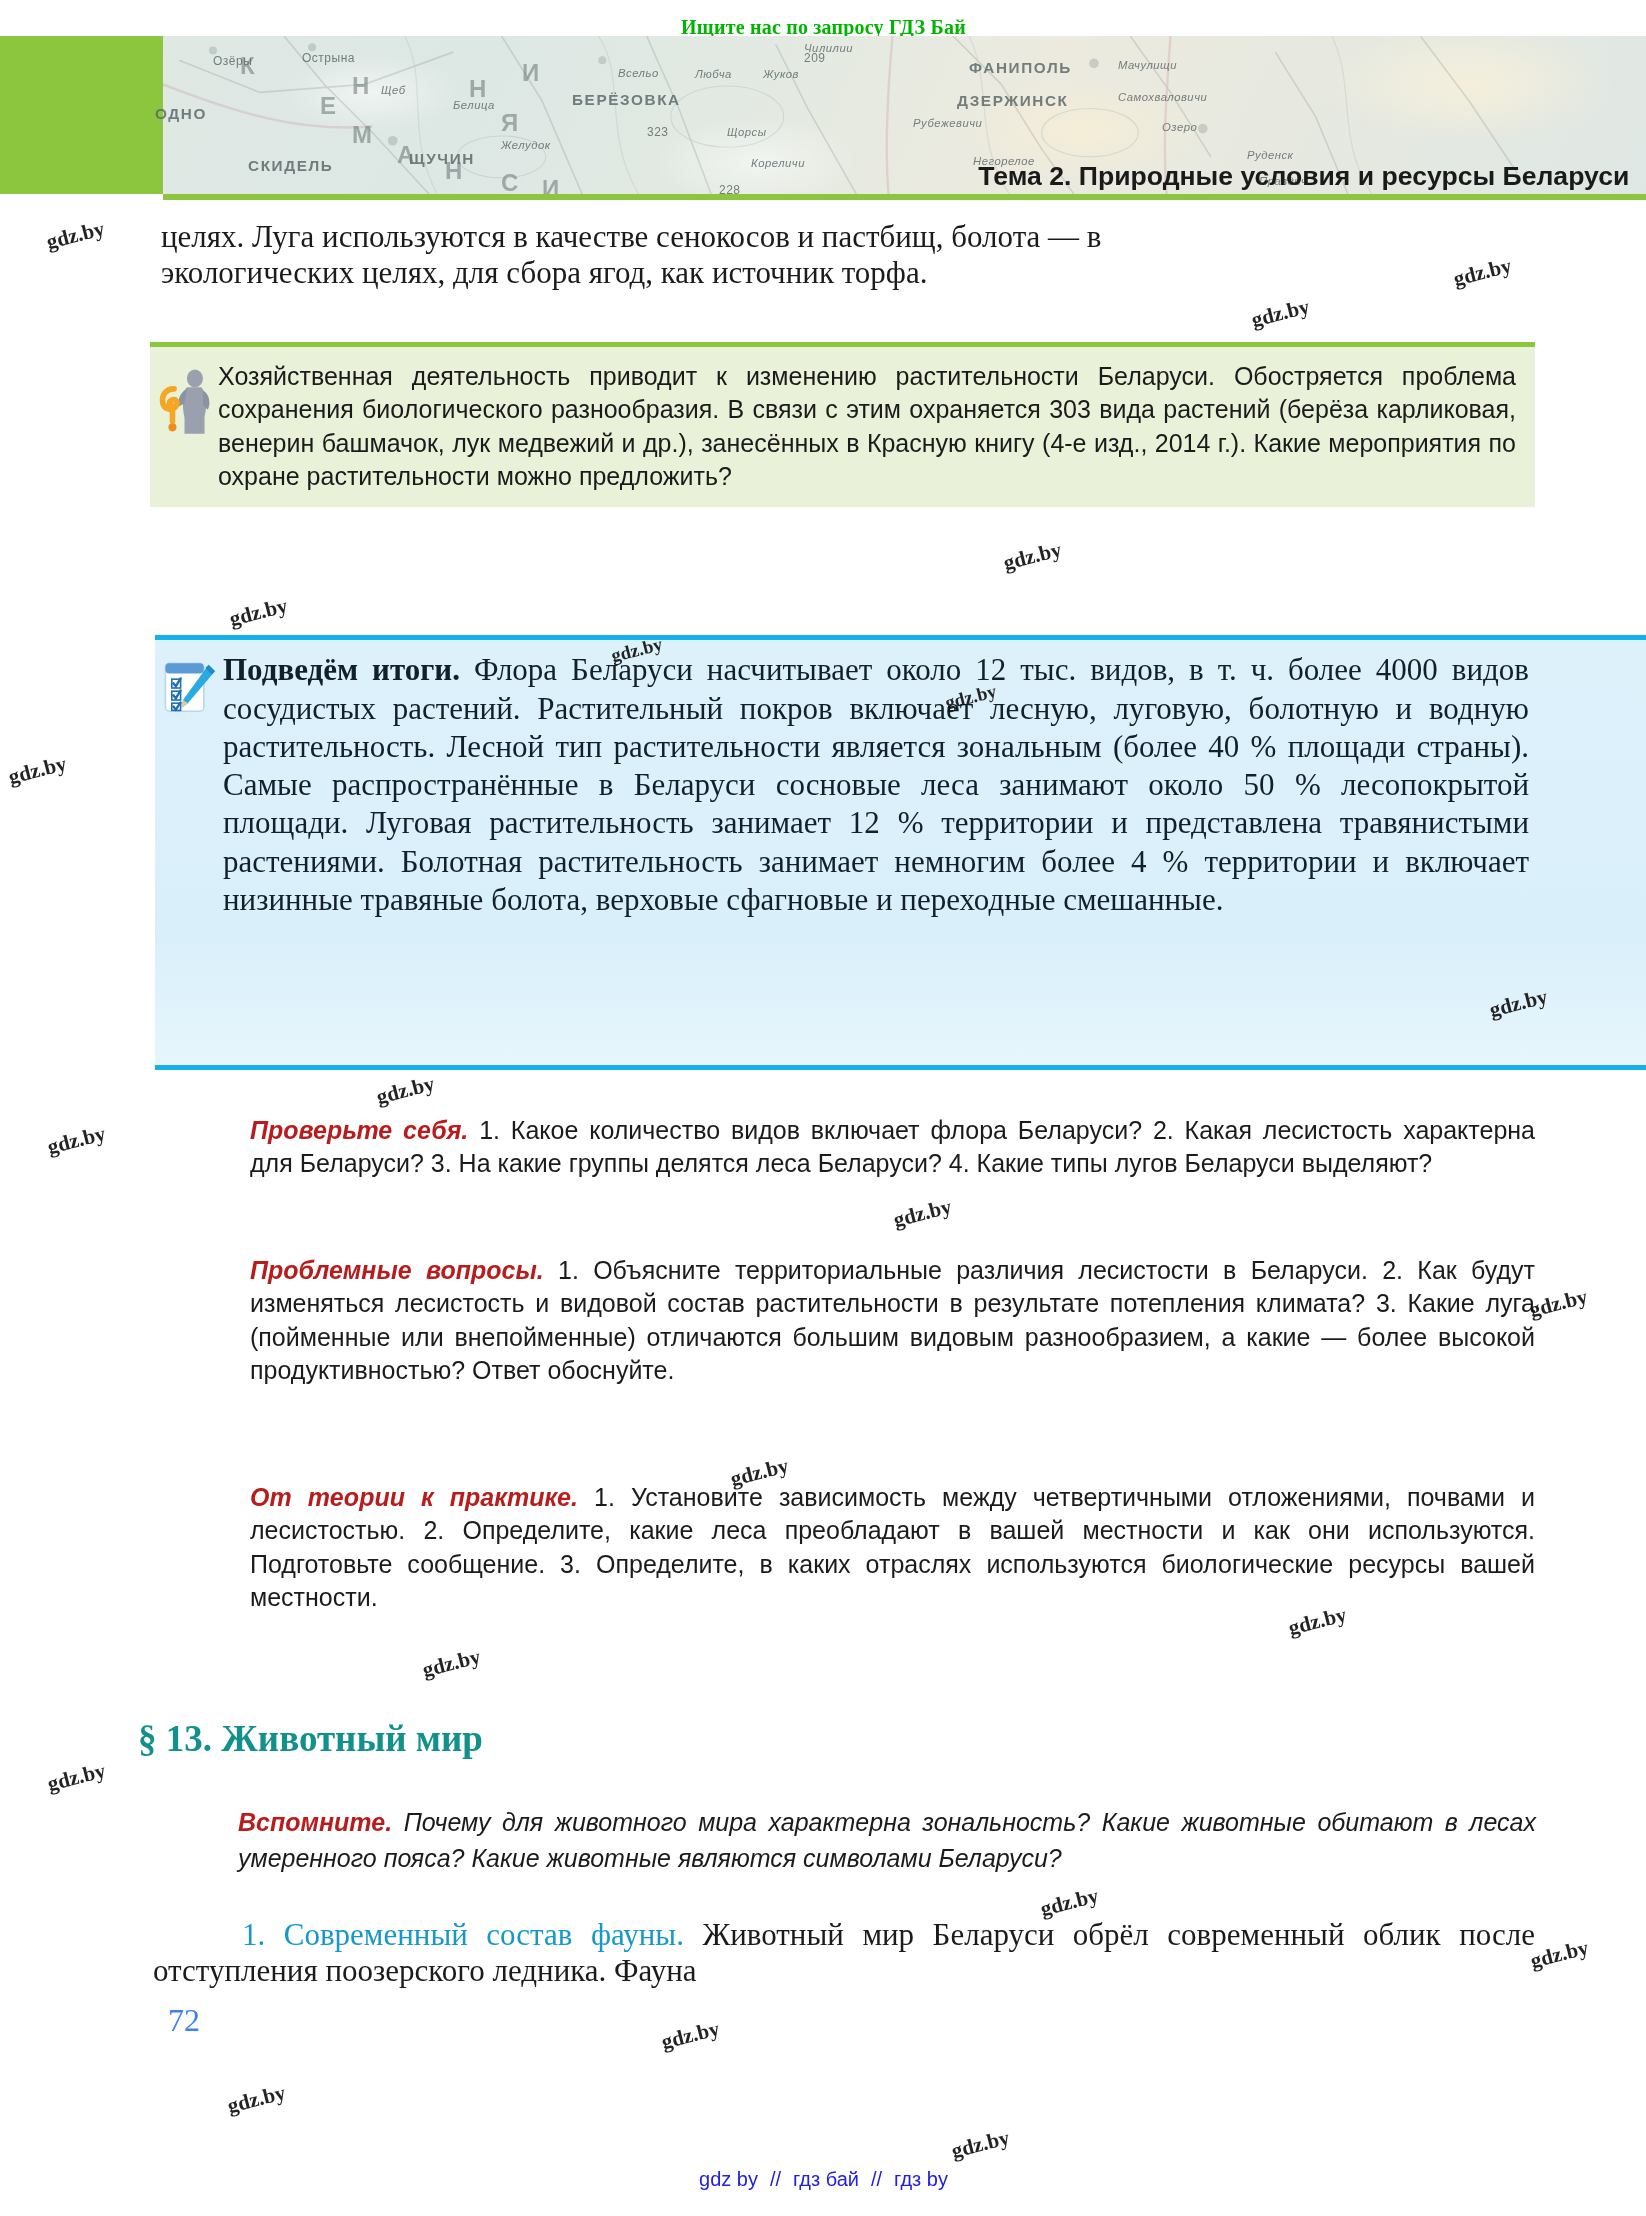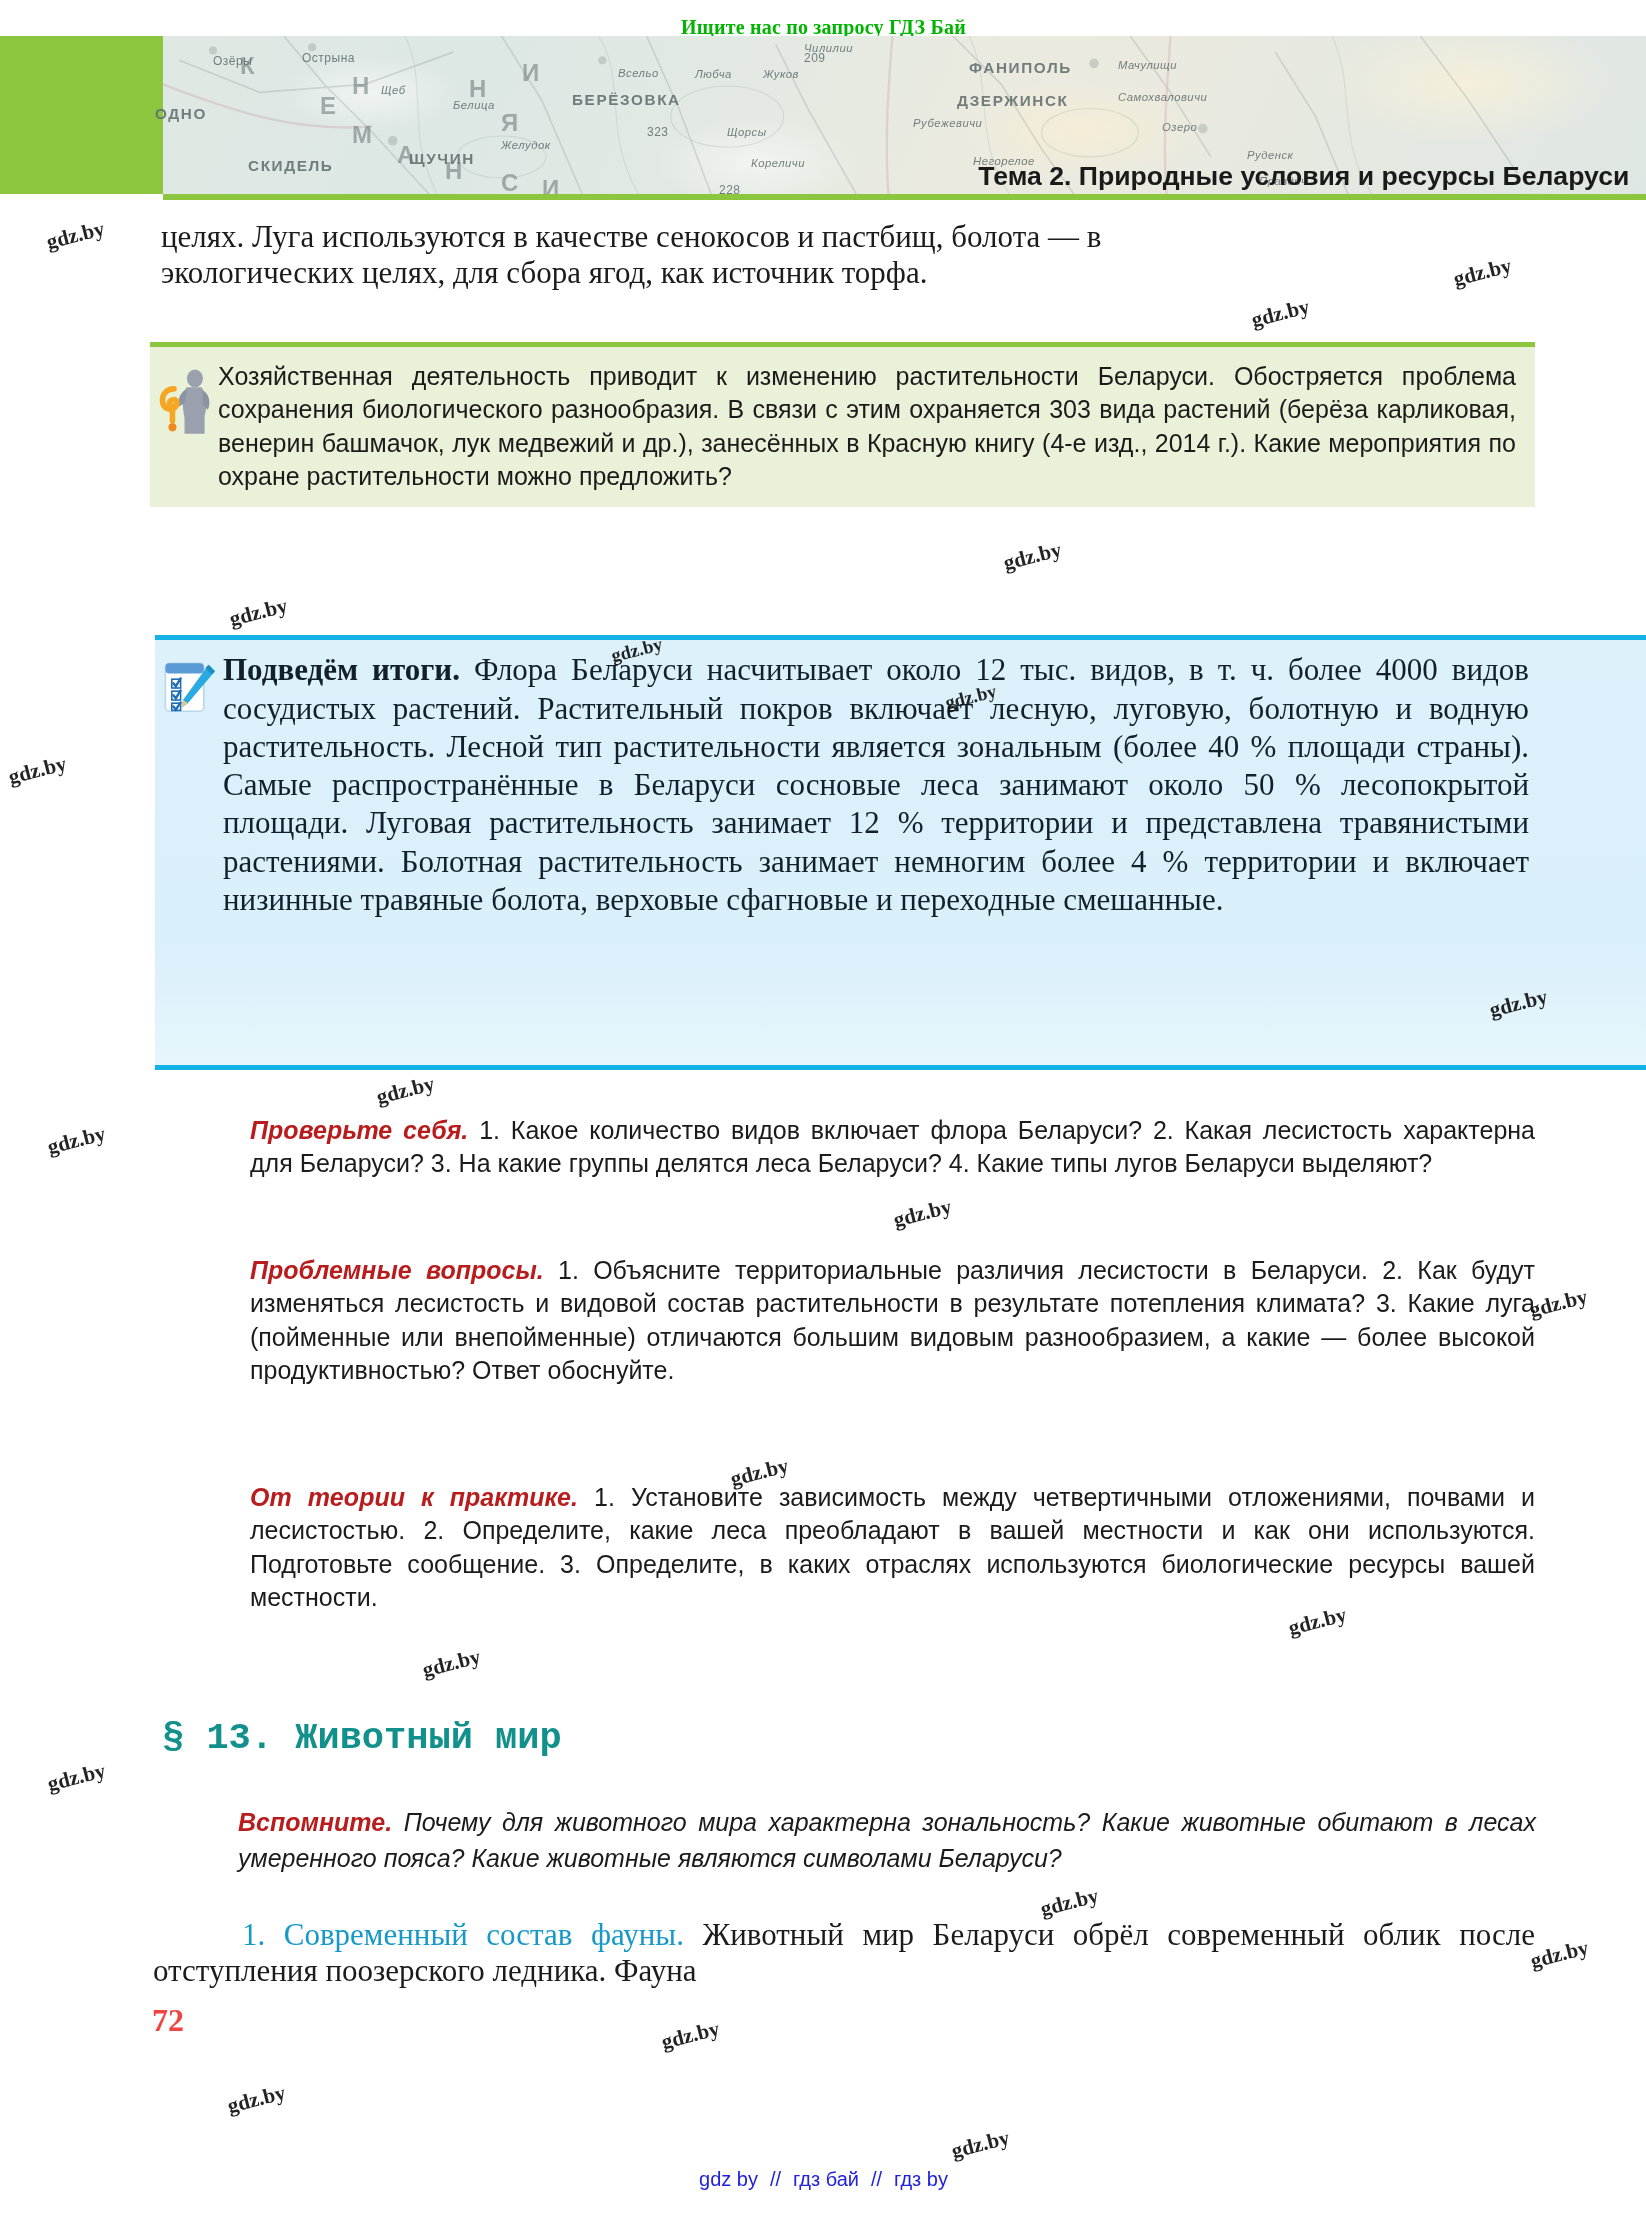--- a/index.html
+++ b/index.html
@@ -99,33 +99,33 @@
   .bluebox .body{
     position:absolute;left:68px;top:11.3px;width:1306px;
     font-family:"Liberation Serif", serif;
     font-size:31px;line-height:1.235;color:#12202b;text-align:justify;
   }
   .bluebox .body b{font-weight:bold;}
   .note-icon{position:absolute;left:-64px;top:6.4px;width:56px;height:60px;}
 
   
   .par-head{
-    position:absolute;left:162px;top:1717px;
-    font-family:Liberation Mono, monospace;
+    position:absolute;left:138px;top:1717px;
+    font-family:Liberation Serif, serif;
     font-weight:bold;font-size:37px;color:#12918c;
   }
 
   .lead-bold{font-weight:bold;font-style:italic;color:#b91c1c;}
   .lead-serif{font-weight:normal;color:#1699c9;}
   .italic-body{font-style:italic;margin-top:24px;}
 
   
   .pagenum{
-    position:absolute;left:152px;top:2002px;
-    font-family:"Liberation Serif", serif;font-size:32px;color:#ef4444;font-weight:bold;
+    position:absolute;left:168px;top:2002px;
+    font-family:"Liberation Serif", serif;font-size:32px;color:#3b82f6;
   }
 
   
   .footer{
     position:absolute;left:0;top:2168px;width:100%;
     text-align:center;
     font-family:"Liberation Sans", sans-serif;
     font-size:20px;color:#2222dd;
   }
   .footer span{margin:0 3.2px;}

